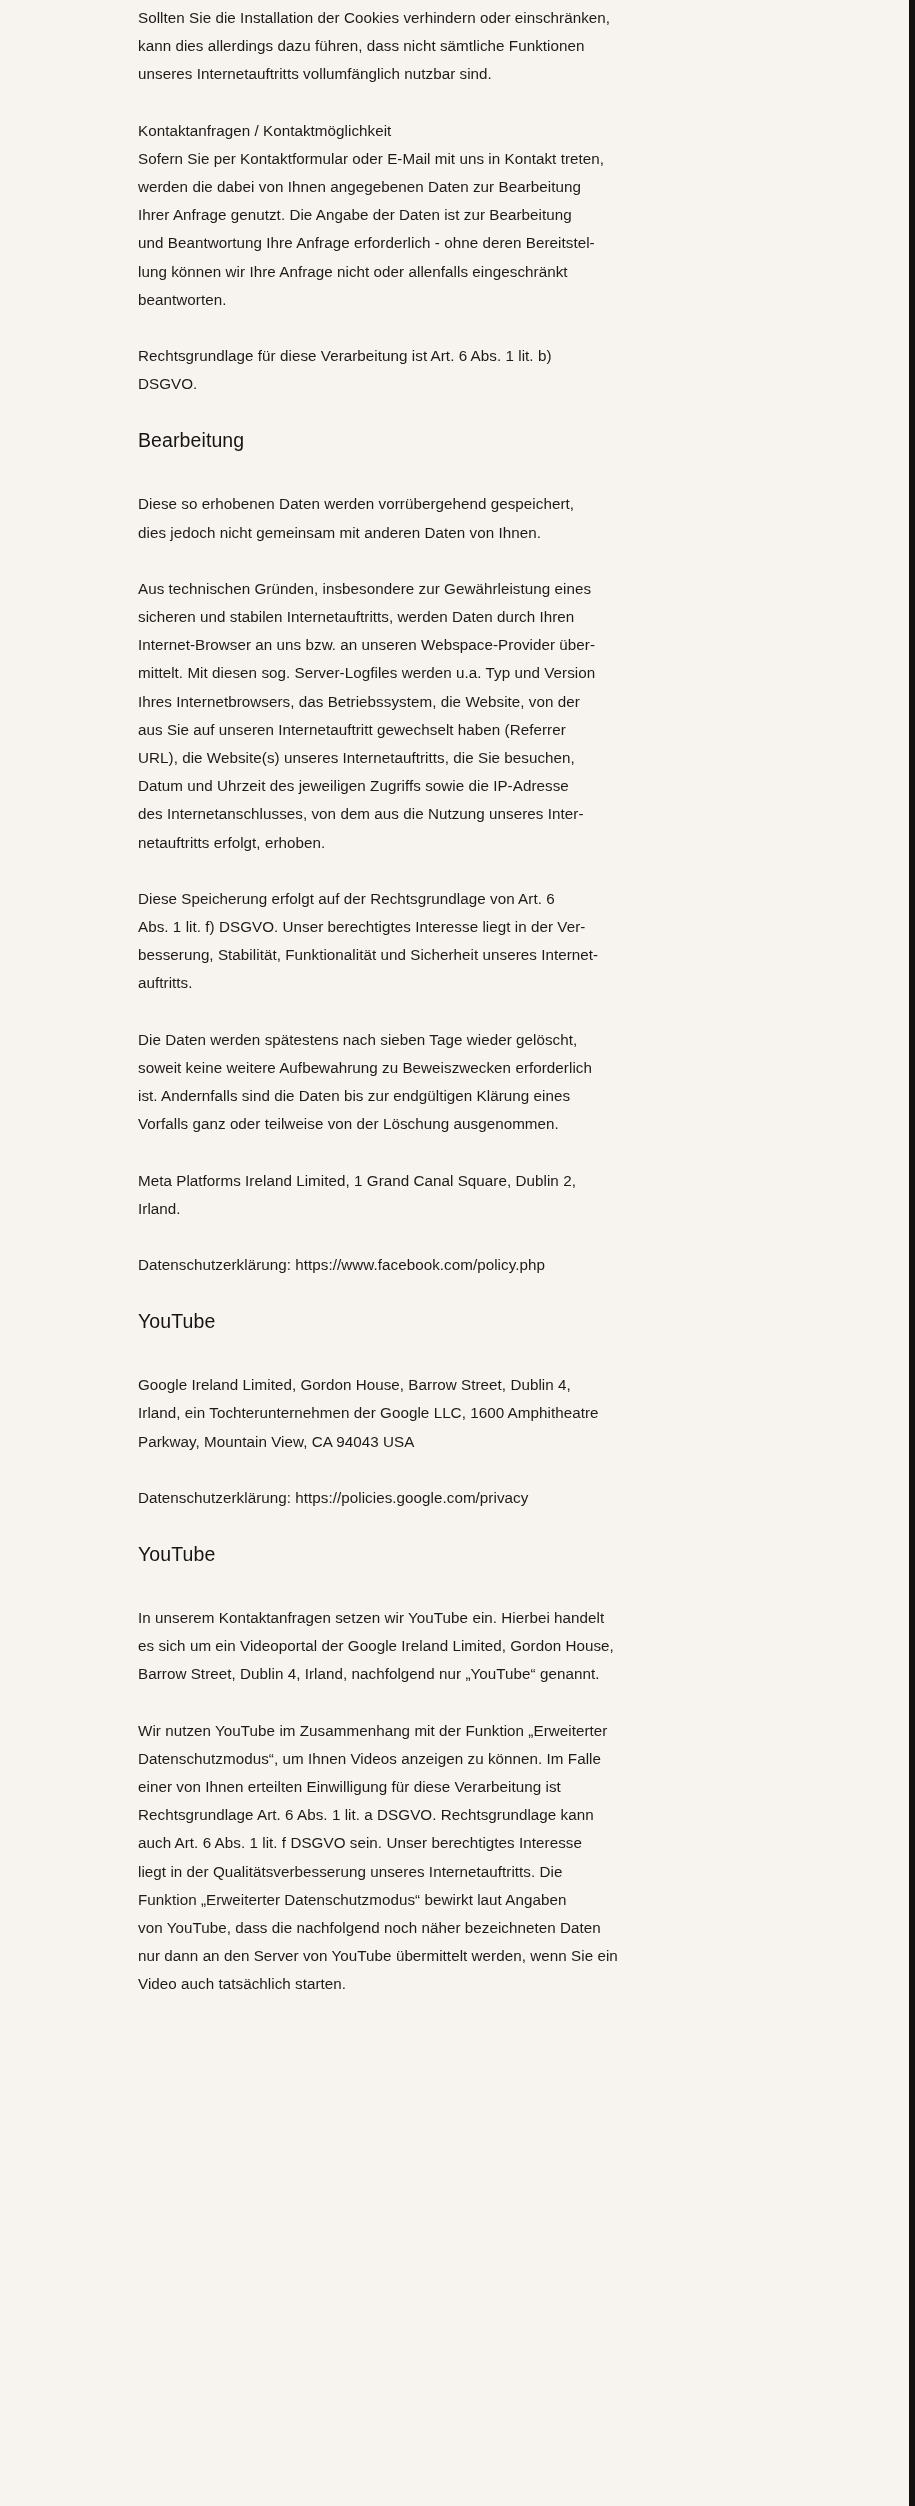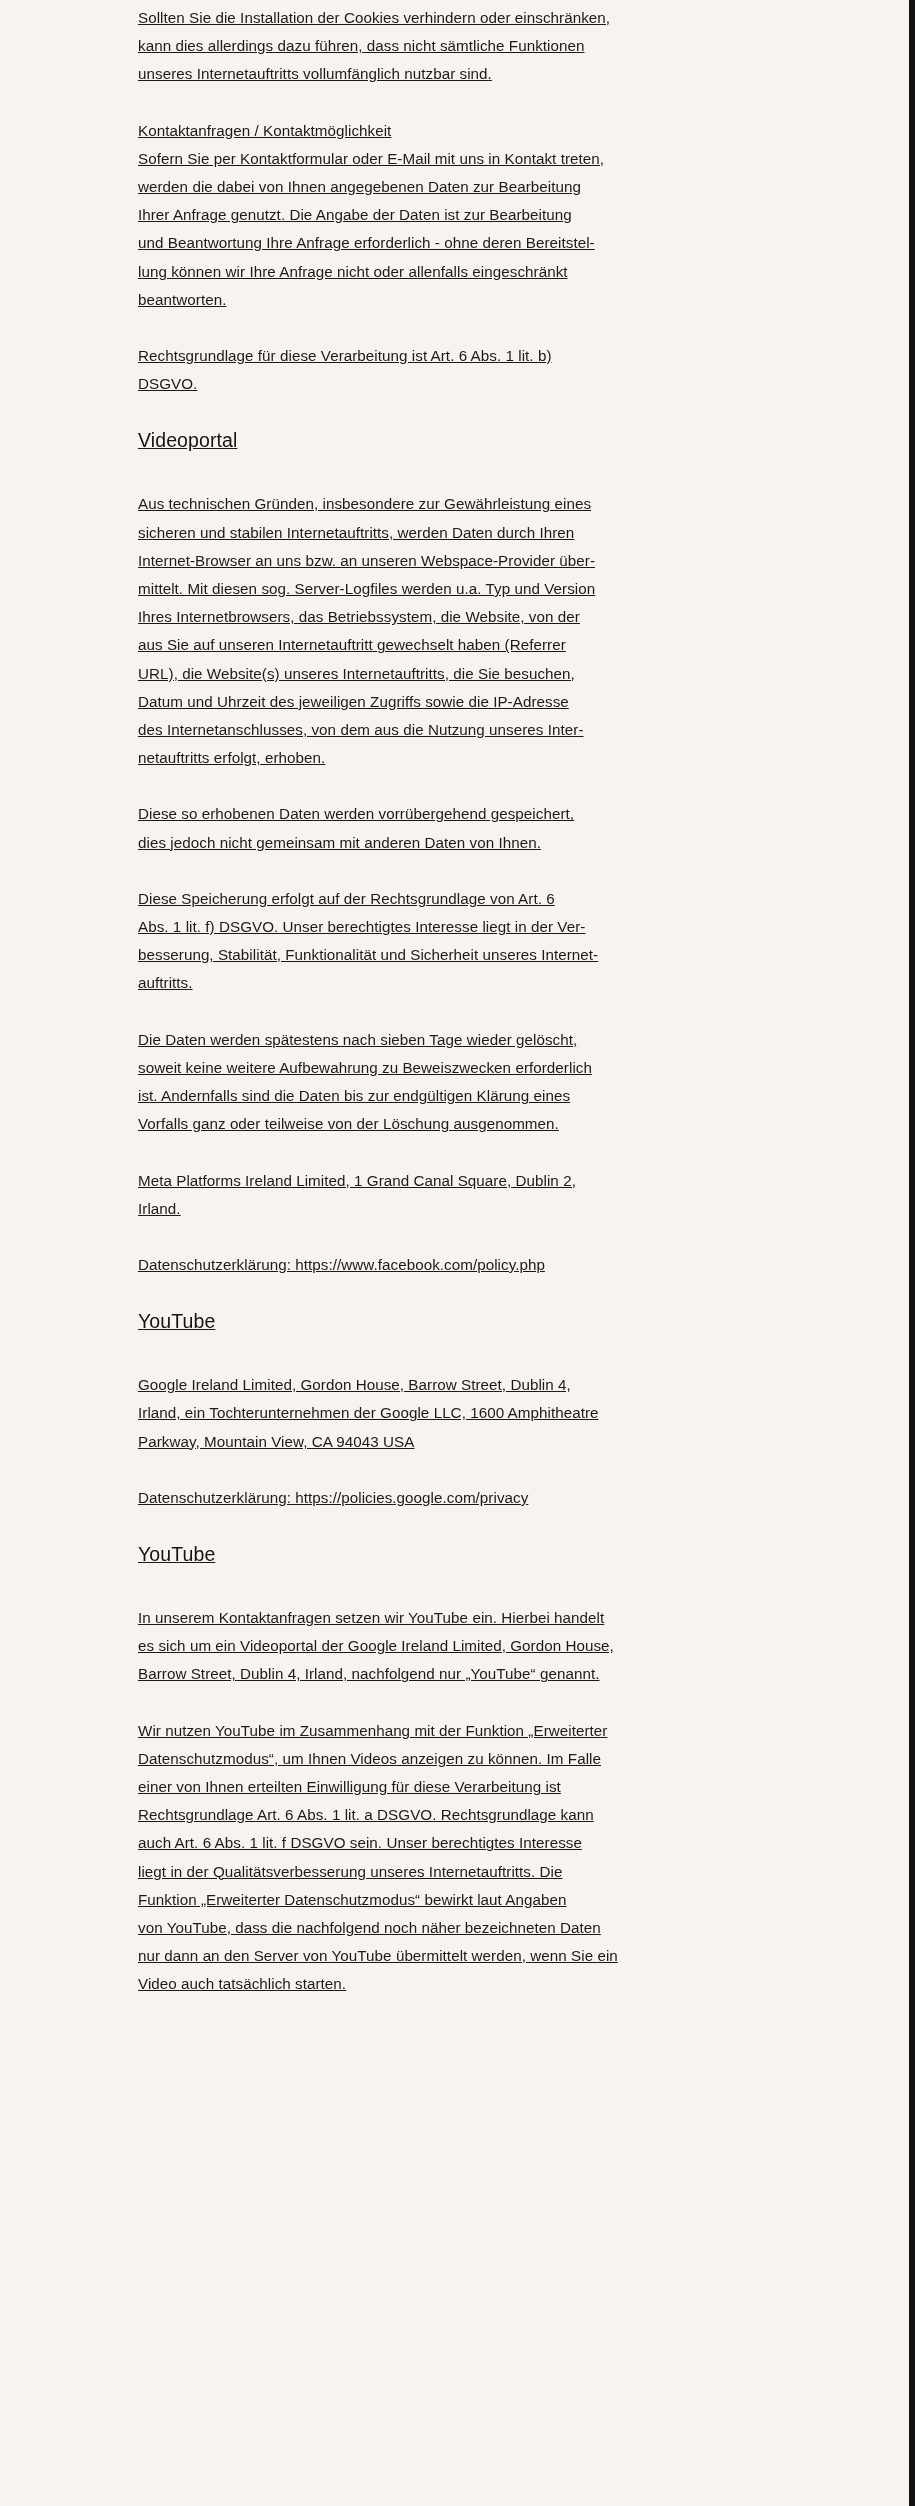--- a/index.html
+++ b/index.html
@@ -22,21 +22,20 @@
     box-sizing: border-box;
     border-right: 6px solid #13110f;
     background: #f7f4ef;
     overflow: hidden;
   }
   #content {
     position: absolute;
     left: 138px;
     top: 4px;
     width: 640px;
-    text-decoration: underline;
   }
   .para {
     font-size: 15.2px;
     line-height: 28.2px;
     letter-spacing: 0.05px;
     color: #1d1b19;
     margin: 0 0 28px 0;
     white-space: pre-line;
     font-weight: 400;
   }
@@ -64,35 +63,35 @@
 werden die dabei von Ihnen angegebenen Daten zur Bearbeitung
 Ihrer Anfrage genutzt. Die Angabe der Daten ist zur Bearbeitung
 und Beantwortung Ihre Anfrage erforderlich - ohne deren Bereitstel-
 lung können wir Ihre Anfrage nicht oder allenfalls eingeschränkt
 beantworten.</p>
 
     <p class="para">Rechtsgrundlage für diese Verarbeitung ist Art. 6 Abs. 1 lit. b)
 DSGVO.</p>
 
 
-    <h2 class="heading">Videoportal</h2>
+    <h2 class="heading">Bearbeitung</h2>
+
+    <p class="para">Diese so erhobenen Daten werden vorrübergehend gespeichert,
+dies jedoch nicht gemeinsam mit anderen Daten von Ihnen.</p>
 
     <p class="para">Aus technischen Gründen, insbesondere zur Gewährleistung eines
 sicheren und stabilen Internetauftritts, werden Daten durch Ihren
 Internet-Browser an uns bzw. an unseren Webspace-Provider über-
 mittelt. Mit diesen sog. Server-Logfiles werden u.a. Typ und Version
 Ihres Internetbrowsers, das Betriebssystem, die Website, von der
 aus Sie auf unseren Internetauftritt gewechselt haben (Referrer
 URL), die Website(s) unseres Internetauftritts, die Sie besuchen,
 Datum und Uhrzeit des jeweiligen Zugriffs sowie die IP-Adresse
 des Internetanschlusses, von dem aus die Nutzung unseres Inter-
 netauftritts erfolgt, erhoben.</p>
-
-    <p class="para">Diese so erhobenen Daten werden vorrübergehend gespeichert,
-dies jedoch nicht gemeinsam mit anderen Daten von Ihnen.</p>
 
     <p class="para">Diese Speicherung erfolgt auf der Rechtsgrundlage von Art. 6
 Abs. 1 lit. f) DSGVO. Unser berechtigtes Interesse liegt in der Ver-
 besserung, Stabilität, Funktionalität und Sicherheit unseres Internet-
 auftritts.</p>
 
     <p class="para">Die Daten werden spätestens nach sieben Tage wieder gelöscht,
 soweit keine weitere Aufbewahrung zu Beweiszwecken erforderlich
 ist. Andernfalls sind die Daten bis zur endgültigen Klärung eines
 Vorfalls ganz oder teilweise von der Löschung ausgenommen.</p>

